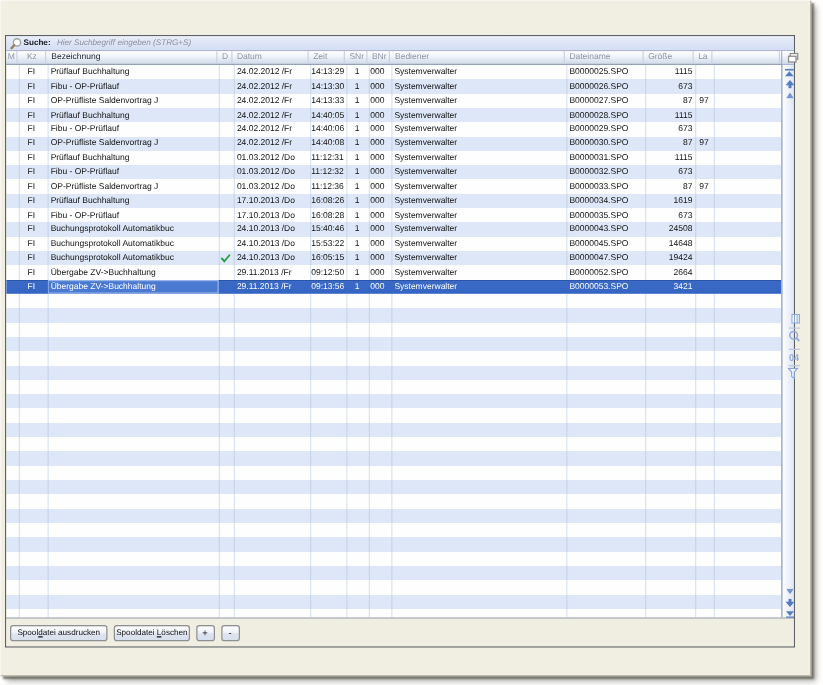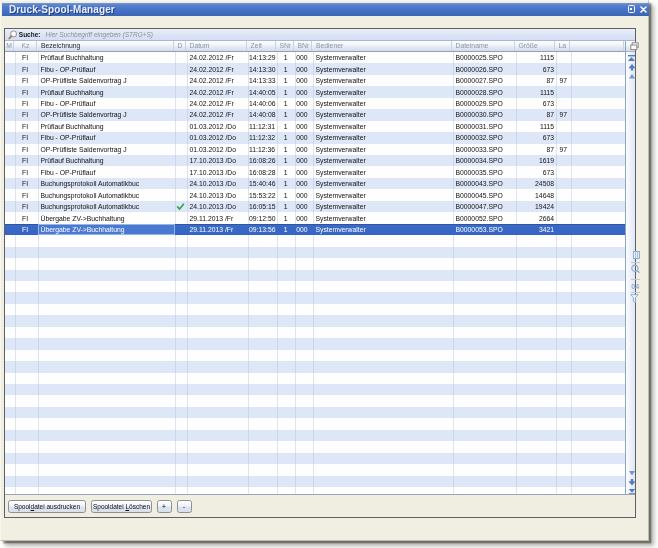--- a/index.html
+++ b/index.html
@@ -2,34 +2,20 @@
 <html><head><meta charset="utf-8"><style>
   html,body{margin:0;padding:0;width:658px;height:548px;background:#fff;
     font-family:"Liberation Sans",sans-serif;}
   *{box-sizing:border-box}
 </style></head>
 <body>
 <div style="position:absolute;left:0;top:0;width:649px;height:541px;background:#f1eee2;
   border:1px solid #f8f6ef;border-right:1px solid #bdbaac;border-bottom:1px solid #bdbaac;
   box-shadow:2.5px 2.5px 1.5px rgba(98,96,88,.8), 4.5px 4.5px 4.5px rgba(120,118,110,.55);">
 
-  <div style="position:absolute;left:0.5px;top:1.5px;width:647px;height:13.5px;
-    background:linear-gradient(180deg,#7095d8 0%,#537dcc 22%,#4672c6 55%,#3e69bd 85%,#3a62b0 100%);
-    ">
-    <div style="position:absolute;left:7.5px;top:0;height:13.5px;line-height:14.0px;font-size:10px;font-weight:bold;
-      color:#e9effc;text-shadow:1px 1px 0 #24407c;letter-spacing:.1px;">Druck-Spool-Manager</div>
-
-    <div style="position:absolute;left:626.0px;top:2.8px;width:7.5px;height:7.5px;border:1.2px solid #fff;border-radius:1.5px;">
-        <div style="position:absolute;left:1.5px;top:1.5px;width:2.2px;height:2.2px;background:#fff"></div>
-      </div>
-
-    <svg style="position:absolute;left:638.5px;top:3.2px" width="7" height="7" viewBox="0 0 7 7">
-        <path d="M1 1 L6 6 M6 1 L1 6" stroke="#fff" stroke-width="1.5" stroke-linecap="round"></path>
-      </svg>
-  </div>
 
   <div style="position:absolute;left:3px;top:27px;width:632px;height:490px;
     border:1px solid #5d6165;background:#f1eee2;">
 
     <div style="position:absolute;left:0;top:0;width:630px;height:11.7px;
       background:linear-gradient(180deg,#e9eefa 0%,#dbe3f6 60%,#d5def3 100%);border-bottom:1px solid #aab6cf;">
       <svg style="position:absolute;left:3px;top:1px" width="10" height="10" viewBox="0 0 10 10">
         <circle cx="5.6" cy="3.9" r="2.9" fill="#fefefe" stroke="#a2a2a0" stroke-width="1.1"></circle>
         <line x1="3.3" y1="6.2" x2="1.3" y2="8.5" stroke="#a08052" stroke-width="1.9" stroke-linecap="round"></line>
       </svg>

